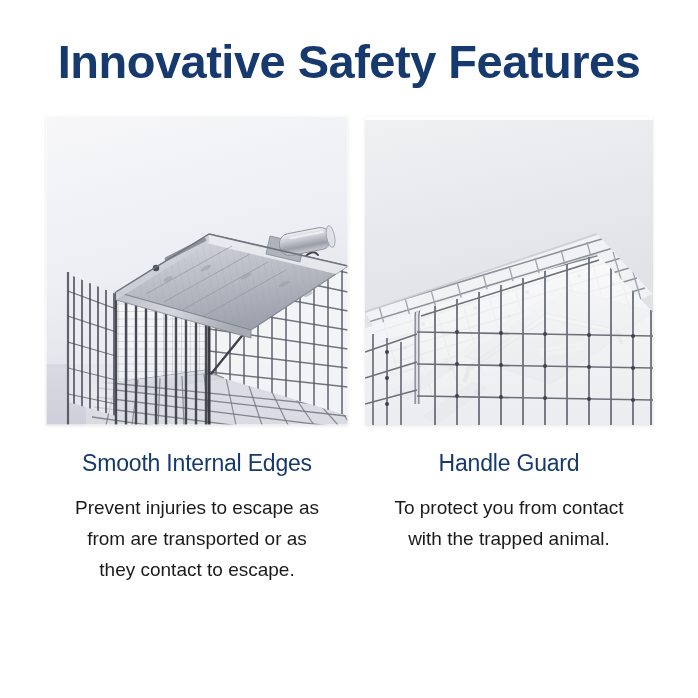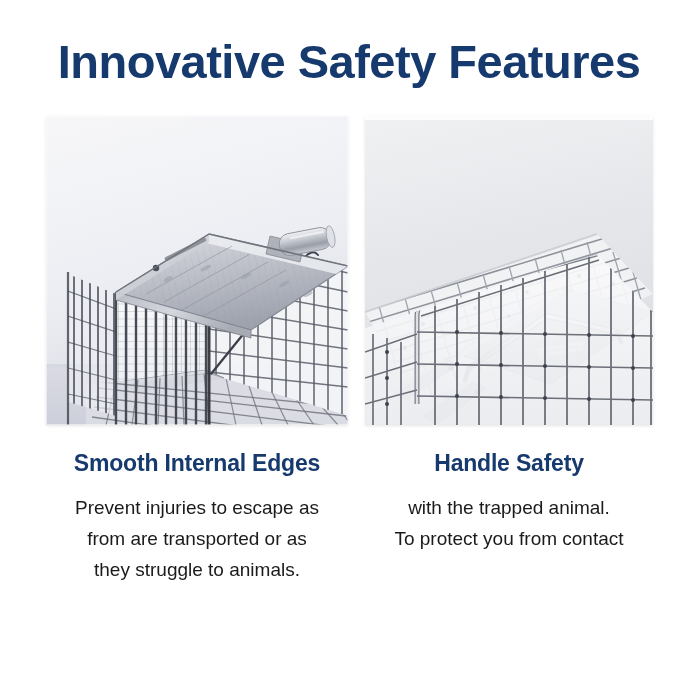--- a/index.html
+++ b/index.html
@@ -58,21 +58,21 @@
     height: 309px;
     overflow: hidden;
     box-shadow: 0 1px 3px rgba(0,0,0,0.10);
   }
   .photo svg { display: block; width: 100%; height: 100%; }
 
   .feature-title {
     margin-top: 24px;
     text-align: center;
     font-size: 23px;
-    font-weight: bold;
+    font-weight: normal;
     color: #163a6e;
     letter-spacing: -0.2px;
     line-height: 28px;
     white-space: nowrap;
   }
   .feature-desc {
     margin-top: 15px;
     text-align: center;
     font-size: 19px;
     color: #1b1b1b;
@@ -315,21 +315,21 @@
             <rect x="0" y="0" width="302" height="309" fill="none" stroke="#ffffff" stroke-width="2" opacity="0.5"></rect>
           </g>
         </svg>
       </div>
 
       <div class="feature-title">Smooth Internal Edges</div>
 
       <div class="feature-desc">
         <span class="ln">Prevent injuries to escape as</span>
         <span class="ln">from are transported or as</span>
-        <span class="ln">they struggle to animals.</span>
+        <span class="ln">they contact to escape.</span>
       </div>
     </div>
 
     <div class="col col-right">
 
       <div class="photo">
         <svg viewBox="0 0 288 309" preserveAspectRatio="none">
           <defs>
             <linearGradient id="rbg" x1="0" y1="0" x2="0.2" y2="1">
               <stop offset="0%" stop-color="#f0f1f3"></stop>
@@ -503,22 +503,22 @@
                   <circle cx="22" cy="262" r="2"></circle>
                 <circle cx="22" cy="288" r="2"></circle>
               </g>
             </g>
 
             <line x1="0" y1="196" x2="232" y2="118" stroke="#c8cbd1" stroke-width="2" opacity="0.8"></line>
           </g>
         </svg>
       </div>
 
-      <div class="feature-title">Handle Safety</div>
+      <div class="feature-title">Handle Guard</div>
 
       <div class="feature-desc">
+        <span class="ln">To protect you from contact</span>
         <span class="ln">with the trapped animal.</span>
-        <span class="ln">To protect you from contact</span>
       </div>
     </div>
 
   </div>
 </div>
 
 </body></html>

